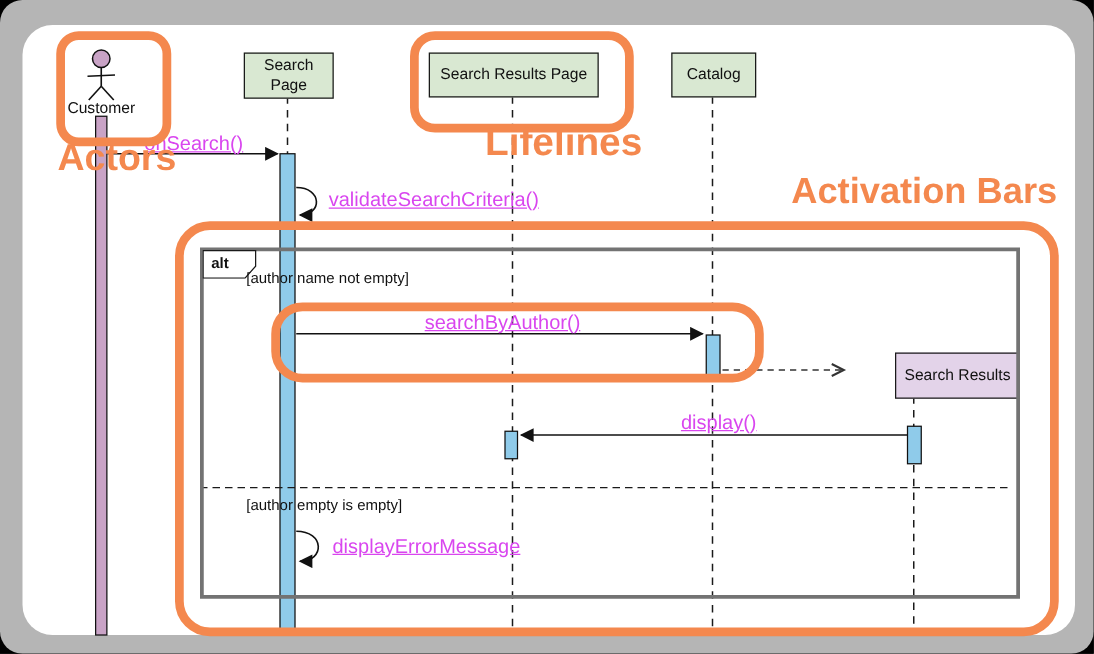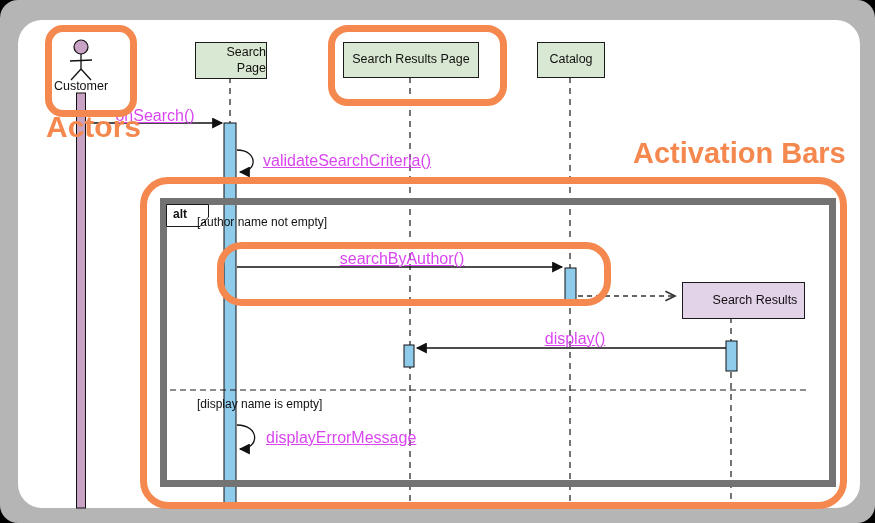--- a/index.html
+++ b/index.html
@@ -13,21 +13,21 @@
   svg.layer{position:absolute;left:0;top:0;width:875px;height:523px;pointer-events:none;}
 
   .headbox{
     position:absolute;background:#D9E8D2;border:1px solid #1a1a1a;
     display:flex;align-items:center;justify-content:center;text-align:center;
     font-size:12.5px;color:#111;line-height:1.25;
   }
   .created{background:#E3D3E9;}
   .actor-label{position:absolute;font-size:12.5px;color:#111;text-align:center;}
 
-  .frame{position:absolute;border:7px solid #737373;background:transparent;padding-left:12px;}
+  .frame{position:absolute;border:3px solid #737373;background:transparent;}
   .pentagon{position:absolute;left:-1px;top:-1px;width:44px;height:23px;}
   .pentagon .op{
     position:absolute;left:7px;top:3px;font-size:12px;font-weight:bold;color:#111;
   }
   .guard{position:absolute;font-size:12px;color:#111;}
 
   .msg-label{position:absolute;font-size:16px;color:#d946ef;white-space:nowrap;text-decoration:underline;}
   .msg-center{transform:translateX(-50%);}
 
   .callout{
@@ -79,51 +79,52 @@
 
   <svg class="abs" style="left:61px;top:36px;" width="40" height="48">
     <circle cx="20" cy="11" r="7" fill="#C9A3C6" stroke="#111" stroke-width="1.2"></circle>
     <line x1="20" y1="18" x2="20" y2="33" stroke="#111" stroke-width="1.3"></line>
     <line x1="9" y1="25" x2="31" y2="24" stroke="#111" stroke-width="1.3"></line>
     <line x1="20" y1="33" x2="10" y2="44" stroke="#111" stroke-width="1.3"></line>
     <line x1="20" y1="33" x2="30" y2="44" stroke="#111" stroke-width="1.3"></line>
   </svg>
   <div class="actor-label" style="left:40px;top:79px;width:82px;">Customer</div>
 
-  <div class="headbox" style="left:195px;top:42px;width:70px;height:35px;text-align:right;">
+  <div class="headbox" style="left:195px;top:42px;width:70px;height:35px;">
     <span>Search Page</span>
   </div>
   <div class="headbox" style="left:343px;top:42px;width:134px;height:34px;">
     <span>Search Results Page</span>
   </div>
   <div class="headbox" style="left:537px;top:42px;width:66px;height:34px;text-align:center;">
     <span>Catalog</span>
   </div>
 
-  <div class="headbox created" style="left:682px;top:282px;width:98px;height:35px;padding-left:23px;">
+  <div class="headbox created" style="left:716px;top:282px;width:98px;height:35px;">
     <span>Search Results</span>
   </div>
 
   <div class="frame" style="left:160px;top:198px;width:650px;height:275px;">
     <div class="pentagon">
       <svg width="44" height="23">
         <path d="M0.5,0.5 H42.5 V13 L34,22.5 H0.5 Z" fill="#fff" stroke="#1a1a1a" stroke-width="1"></path>
       </svg>
       <span class="op">alt</span>
     </div>
   </div>
   <div class="guard" style="left:197px;top:215px;">[author name not empty]</div>
-  <div class="guard" style="left:197px;top:397px;">[display name is empty]</div>
+  <div class="guard" style="left:197px;top:397px;">[author empty is empty]</div>
 
   <div class="msg-label msg-center" style="left:155px;top:107px;">onSearch()</div>
   <div class="msg-label" style="left:263px;top:152px;">validateSearchCriteria()</div>
   <div class="msg-label msg-center" style="left:402px;top:250px;">searchByAuthor()</div>
   <div class="msg-label msg-center" style="left:575px;top:330px;">display()</div>
   <div class="msg-label" style="left:266px;top:429px;">displayErrorMessage</div>
 
   <div class="callout" style="left:45px;top:25px;width:78px;height:78px;border-radius:18px;"></div>
   <div class="callout" style="left:328px;top:25px;width:165px;height:67px;border-radius:20px;"></div>
   <div class="callout" style="left:140px;top:177px;width:693px;height:318px;border-radius:28px;"></div>
   <div class="callout" style="left:217px;top:242px;width:380px;height:50px;border-radius:25px;"></div>
 
   <div class="callout-label" style="left:46px;top:110px;font-size:30px;">Actors</div>
+  <div class="callout-label" style="left:388px;top:96px;font-size:31px;">Lifelines</div>
   <div class="callout-label" style="left:633px;top:137px;font-size:29px;">Activation Bars</div>
 </div>
 
 </body></html>

